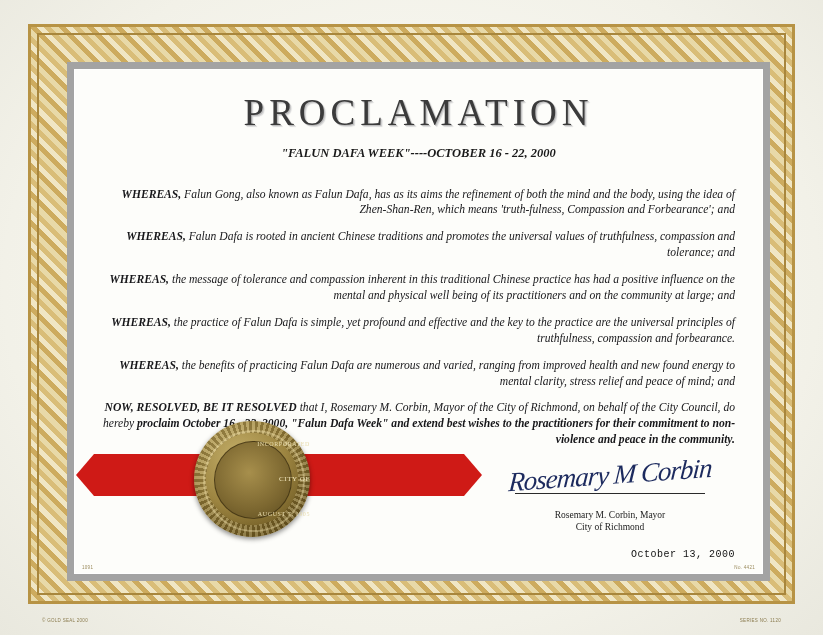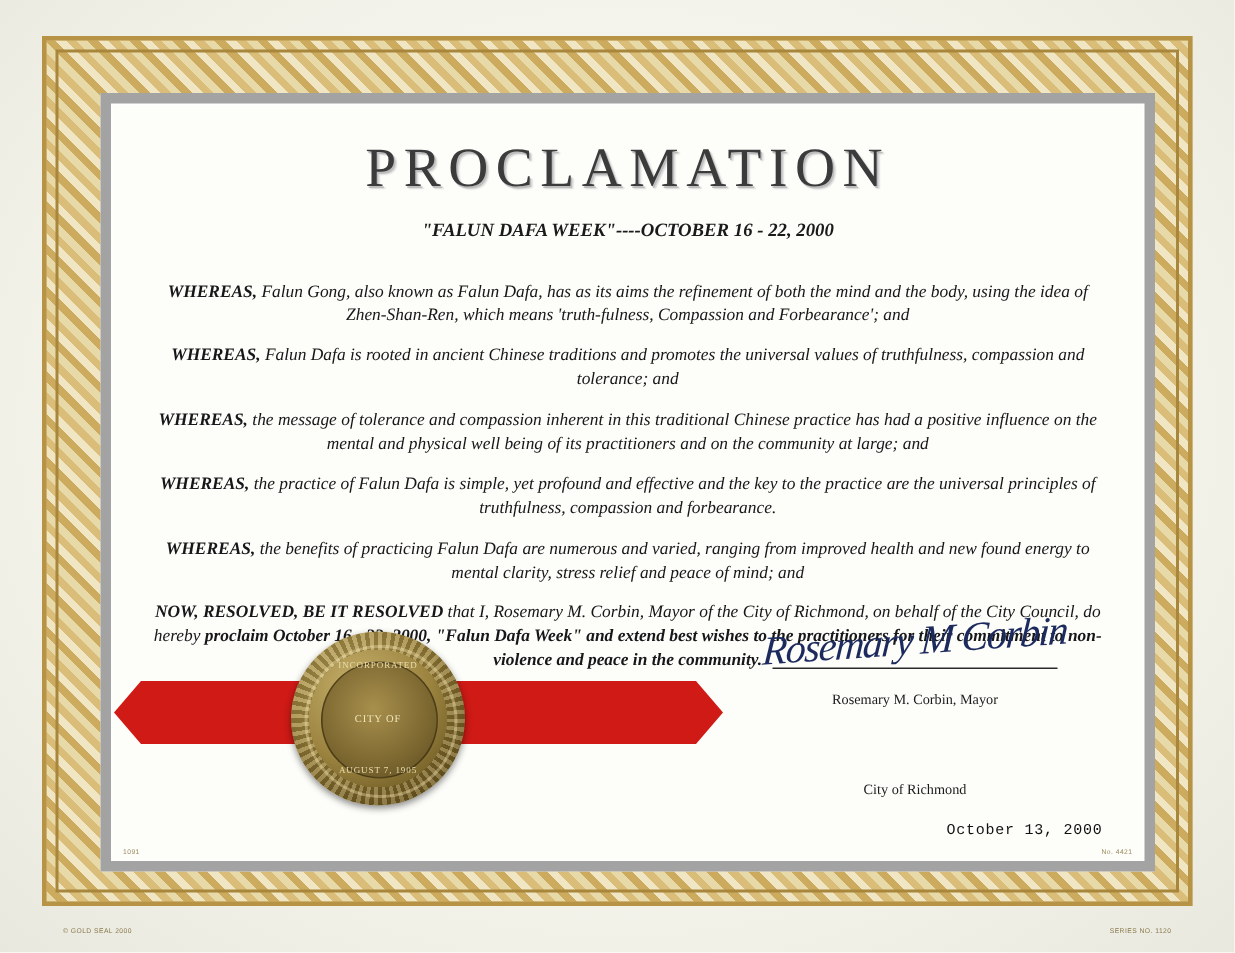--- a/index.html
+++ b/index.html
@@ -94,21 +94,21 @@
     margin: 0 28px;
     padding-top: 14px;
   }
 
   .para {
     font-size: 11.6px;
     line-height: 1.35;
     color: #17171a;
     font-style: italic;
     margin-bottom: 11px;
-    text-align: center;
+    text-align: right;
   }
   .para .lead {
     font-weight: bold;
     font-style: italic;
   }
   .para.final {
     margin-top: 4px;
   }
   .para.final .lead {
     font-weight: bold;
@@ -176,21 +176,21 @@
     width: 76px; height: 76px;
     border-radius: 50%;
     border: 1px solid rgba(40,30,5,0.55);
     background: radial-gradient(circle at 45% 40%, #a78f4c 0%, #7c6730 60%, #5a4a1f 100%);
   }
   .seal-text-top,
   .seal-text-bottom,
   .seal-center {
     position: absolute;
     width: 100%;
-    text-align: center;
+    text-align: right;
     color: #e8dcae;
     font-size: 6px;
     letter-spacing: 0.6px;
     font-family: "Liberation Serif", serif;
   }
   .seal-text-top { top: 20px; }
   .seal-center { top: 54px; font-size: 7px; color: #f0e5bb; }
   .seal-text-bottom { bottom: 20px; }
   .seal-notch {
     position: absolute;
@@ -231,21 +231,20 @@
   .sig-name {
     font-size: 9.5px;
     color: #1b1b1b;
     line-height: 1.25;
     margin-top: 16px;
   }
   .sig-org {
     font-size: 9.5px;
     color: #1b1b1b;
     line-height: 1.25;
-    margin-top: 48px;
   }
   .date-typed {
     position: absolute;
     right: 28px;
     bottom: 14px;
     font-family: "Liberation Mono", monospace;
     font-size: 10px;
     color: #111;
     letter-spacing: 0.5px;
   }

